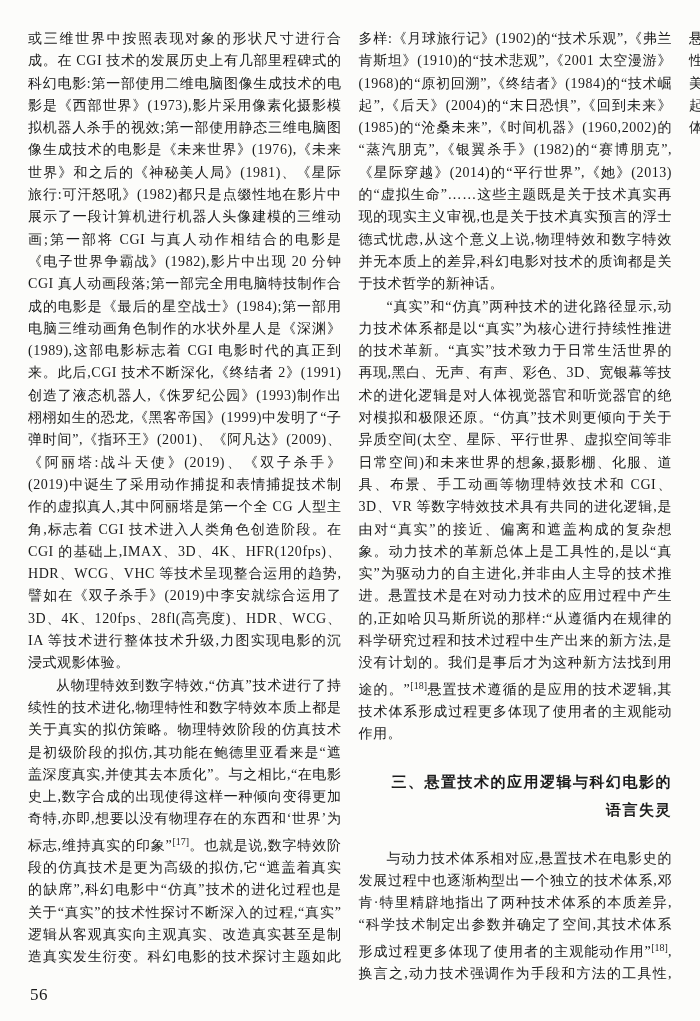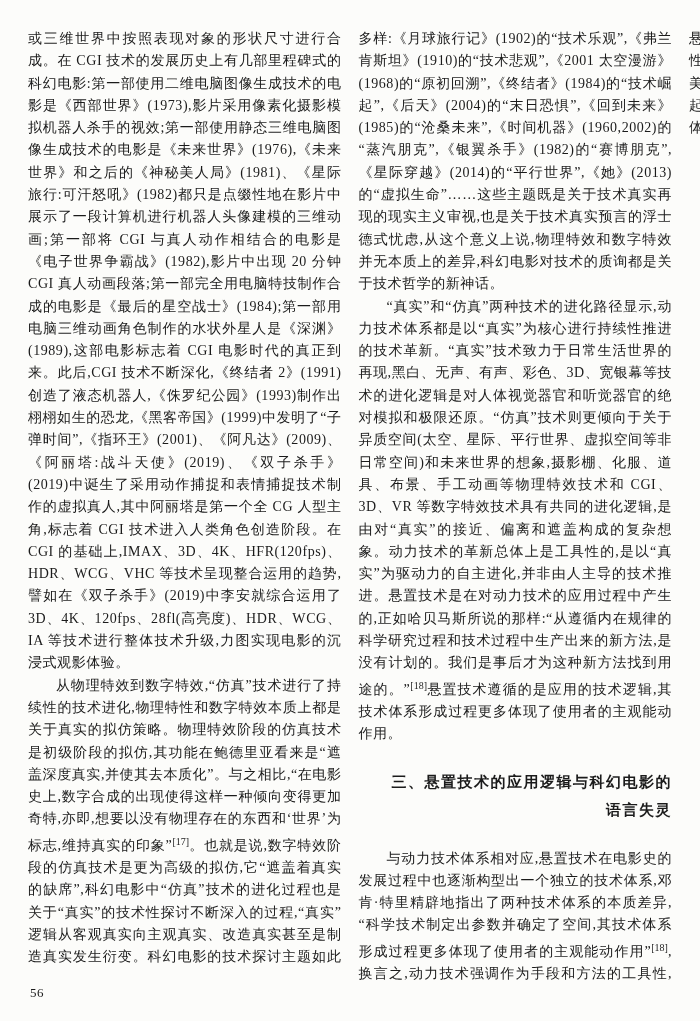--- a/index.html
+++ b/index.html
@@ -44,21 +44,21 @@
     line-height: 28px;
     letter-spacing: 1.5px;
     text-indent: 2em;
     text-align: right;
     break-inside: avoid;
   }
   .page-number {
     position: absolute;
     left: 30px;
     top: 985px;
-    font-size: 13px;
+    font-size: 17px;
     letter-spacing: 0.5px;
   }
 </style>
 </head>
 <body style="background: rgb(252, 252, 250);">
 
 <div class="page" style="background: rgb(252, 252, 250); color: rgb(27, 27, 27);">
   <div class="columns">
 
     <p class="para"><span>或三维世界中按照表现对象的形状尺寸进行合成。在 CGI 技术的发展历史上有几部里程碑式的科幻电影:第一部使用二维电脑图像生成技术的电影是《西部世界》(1973),影片采用像素化摄影模拟机器人杀手的视效;第一部使用静态三维电脑图像生成技术的电影是《未来世界》(1976),《未来世界》和之后的《神秘美人局》(1981)、《星际旅行:可汗怒吼》(1982)都只是点缀性地在影片中展示了一段计算机进行机器人头像建模的三维动画;第一部将 CGI 与真人动作相结合的电影是《电子世界争霸战》(1982),影片中出现 20 分钟 CGI 真人动画段落;第一部完全用电脑特技制作合成的电影是《最后的星空战士》(1984);第一部用电脑三维动画角色制作的水状外星人是《深渊》(1989),这部电影标志着 CGI 电影时代的真正到来。此后,CGI 技术不断深化,《终结者 2》(1991)创造了液态机器人,《侏罗纪公园》(1993)制作出栩栩如生的恐龙,《黑客帝国》(1999)中发明了“子弹时间”,《指环王》(2001)、《阿凡达》(2009)、《阿丽塔:战斗天使》(2019)、《双子杀手》(2019)中诞生了采用动作捕捉和表情捕捉技术制作的虚拟真人,其中阿丽塔是第一个全 CG 人型主角,标志着 CGI 技术进入人类角色创造阶段。在 CGI 的基础上,IMAX、3D、4K、HFR(120fps)、HDR、WCG、VHC 等技术呈现整合运用的趋势,譬如在《双子杀手》(2019)中李安就综合运用了 3D、4K、120fps、28fl(高亮度)、HDR、WCG、IA 等技术进行整体技术升级,力图实现电影的沉浸式观影体验。</span></p>

